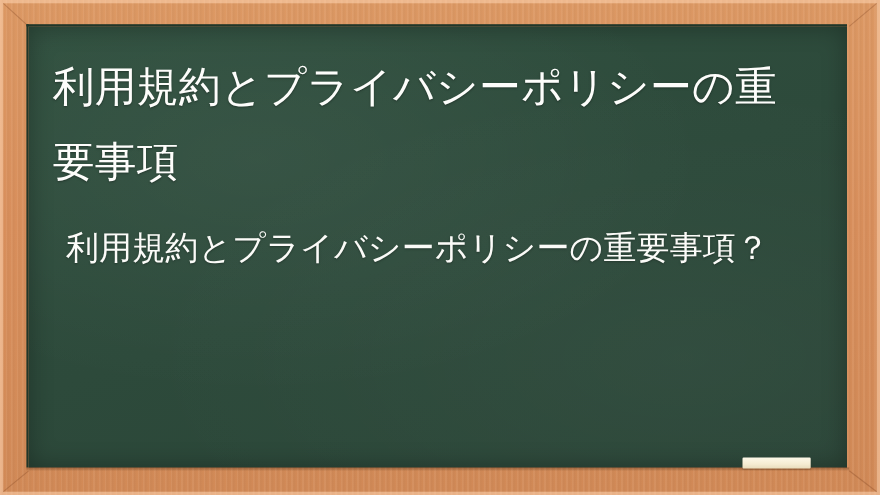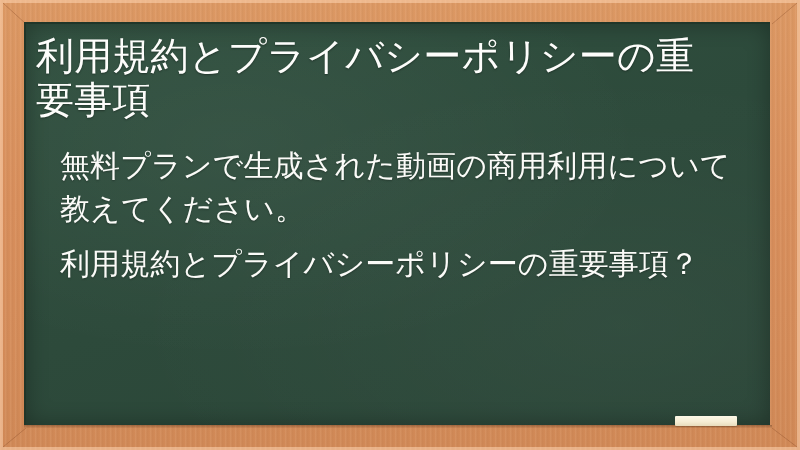--- a/index.html
+++ b/index.html
@@ -91,24 +91,24 @@
     position: absolute;
     left: 24px;
     top: 22px;
     width: 746px;
     height: 403px;
     box-sizing: border-box;
     padding: 8px 26px 0 8px;
   }
 
   .title {
-    margin: 4px;
+    margin: 16px;
     padding: 0 8px 0 0;
     font-size: 38px;
-    line-height: 44px;
+    line-height: 68px;
     font-weight: 400;
     color: #fdfdfb;
     letter-spacing: 0.2px;
     text-shadow: 0 1px 2px rgba(0,0,0,0.35);
     white-space: pre-line;
   }
 
   .bullets {
     list-style: none;
     margin: 22px 0 0 0;
@@ -145,18 +145,17 @@
 
   <div class="board"></div>
   <div class="ledge-shadow"></div>
   <div class="chalk"></div>
 
   <div class="content">
 
     <h1 class="title">利用規約とプライバシーポリシーの重要事項</h1>
 
     <ul class="bullets">
-      <li class="bullet">無料プランで生成された動画の商用利用について教えてください。</li>
       <li class="bullet">利用規約とプライバシーポリシーの重要事項？</li>
     </ul>
 
   </div>
 </div>
 
 </body></html>

